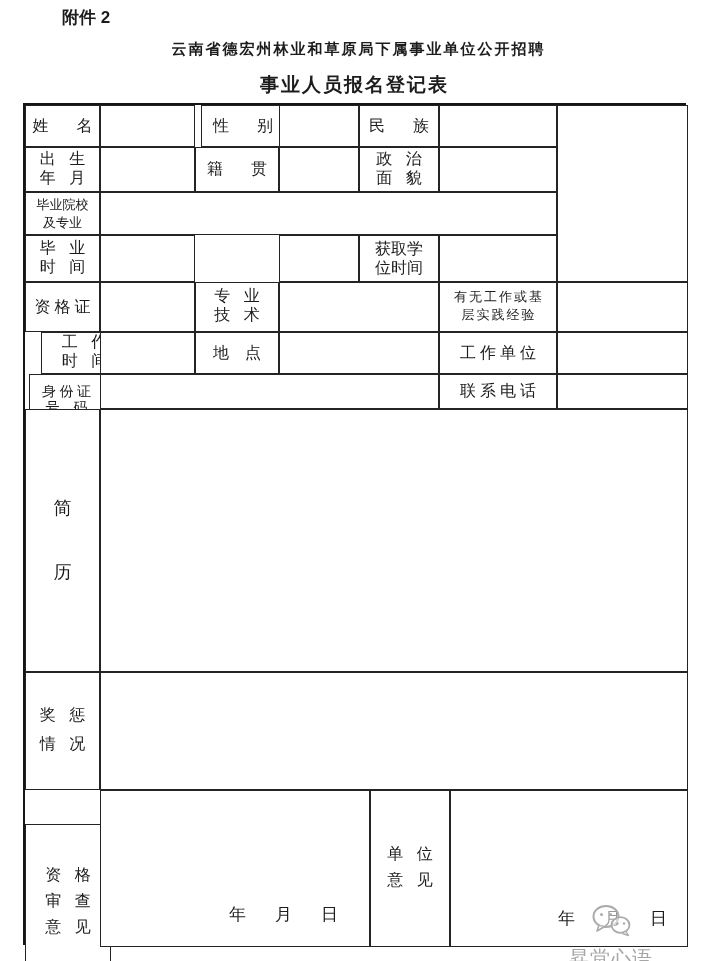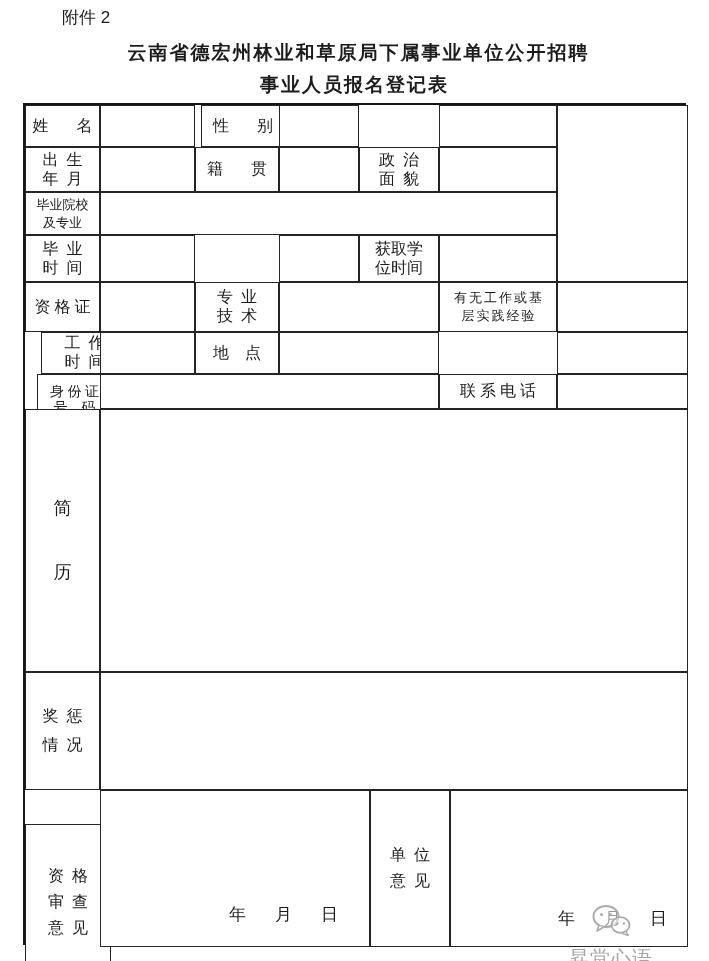--- a/index.html
+++ b/index.html
@@ -1,46 +1,46 @@
 <!DOCTYPE html>
 <html><head>
 <meta charset="utf-8">
 <style>
   html,body{margin:0;padding:0;background:#ffffff;}
   .page{
     position:relative;width:709px;height:961px;background:#ffffff;overflow:hidden;
     font-family:"Liberation Serif","DejaVu Serif",serif;color:#1c1c1c;
   }
   .attachment{
-    position:absolute;left:62px;top:6px;font-size:17px;font-weight:normal;
+    position:absolute;left:62px;top:6px;font-size:17px;font-weight:bold;
     font-family:"Liberation Sans","DejaVu Sans",sans-serif;
   }
   .title1{
     position:absolute;left:8px;right:0;top:40px;text-align:center;
-    font-size:19px;font-weight:bold;letter-spacing:2px;
+    font-size:15px;font-weight:bold;letter-spacing:2px;
     font-family:"Liberation Sans","DejaVu Sans",sans-serif;
   }
   .title2{
     position:absolute;left:0;right:0;top:72px;text-align:center;
     font-size:19px;font-weight:bold;letter-spacing:2px;
     font-family:"Liberation Sans","DejaVu Sans",sans-serif;
   }
   .tbl{
     position:absolute;left:23px;top:103px;width:663px;height:842px;
     border:2px solid #151515;box-sizing:border-box;background:#fff;
   }
   .c{
     position:absolute;box-sizing:border-box;border:1px solid #242424;background:#fff;
   }
   .lbl{
     display:flex;flex-direction:column;align-items:center;justify-content:center;
     font-size:16px;line-height:1.18;text-align:center;
   }
   .small{font-size:13px;line-height:1.35;}
-  .ls2{letter-spacing:2px;margin-right:-2px;}
+  .ls2{letter-spacing:2px;margin-right:-2px;font-family:Liberation Mono, monospace;}
   .ls4{letter-spacing:4px;margin-right:-4px;}
   .gapw{letter-spacing:6px;margin-right:-6px;}
   .vstack{gap:42px;}
   .rewgap{gap:10px;}
   .revgap{gap:7px;}
   .date-left{
     position:absolute;left:128px;bottom:20px;font-size:17px;letter-spacing:6px;white-space:pre;
   }
   .date-right{
     position:absolute;right:14px;bottom:16px;font-size:17px;letter-spacing:6px;white-space:pre;
@@ -65,20 +65,23 @@
   <div class="tbl">
 
     <div class="c lbl" style="left:0;top:0;width:75px;height:42px">
       <span class="gapw">姓　名</span>
     </div>
     <div class="c" style="left:75px;top:0;width:95px;height:42px"></div>
     <div class="c lbl" style="left:176px;top:0;width:84px;height:42px">
       <span class="gapw">性　别</span>
     </div>
     <div class="c" style="left:254px;top:0;width:80px;height:42px"></div>
+    <div class="c lbl" style="left:334px;top:0;width:80px;height:42px">
+      <span class="gapw">民　族</span>
+    </div>
     <div class="c" style="left:414px;top:0;width:118px;height:42px"></div>
     <div class="c" style="left:532px;top:0;width:131px;height:177px"></div>
 
     <div class="c lbl" style="left:0;top:42px;width:75px;height:45px">
       <span class="ls2">出 生</span>
       <span class="ls2">年 月</span>
     </div>
     <div class="c" style="left:75px;top:42px;width:95px;height:45px"></div>
     <div class="c lbl" style="left:170px;top:42px;width:84px;height:45px">
       <span class="gapw">籍　贯</span>
@@ -125,23 +128,26 @@
 
     <div class="c lbl" style="left:16px;top:227px;width:87px;height:42px">
       <span class="ls2">工 作</span>
       <span class="ls2">时 间</span>
     </div>
     <div class="c" style="left:75px;top:227px;width:95px;height:42px"></div>
     <div class="c lbl" style="left:170px;top:227px;width:84px;height:42px">
       <span>地　点</span>
     </div>
     <div class="c" style="left:254px;top:227px;width:160px;height:42px"></div>
+    <div class="c lbl" style="left:414px;top:227px;width:118px;height:42px">
+      <span class="ls4">工作单位</span>
+    </div>
     <div class="c" style="left:532px;top:227px;width:131px;height:42px"></div>
 
-    <div class="c lbl" style="left:12px;top:269px;width:75px;height:51px;font-size:14px;line-height:1.1">
+    <div class="c lbl" style="left:4px;top:269px;width:75px;height:51px;font-size:14px;line-height:1.1">
       <span>身 份 证</span>
       <span>号　码</span>
     </div>
     <div class="c" style="left:75px;top:269px;width:339px;height:35px"></div>
     <div class="c lbl" style="left:414px;top:269px;width:118px;height:35px">
       <span class="ls4">联系电话</span>
     </div>
     <div class="c" style="left:532px;top:269px;width:131px;height:35px"></div>
 
     <div class="c lbl vstack" style="left:0;top:304px;width:75px;height:263px;font-size:18px">

